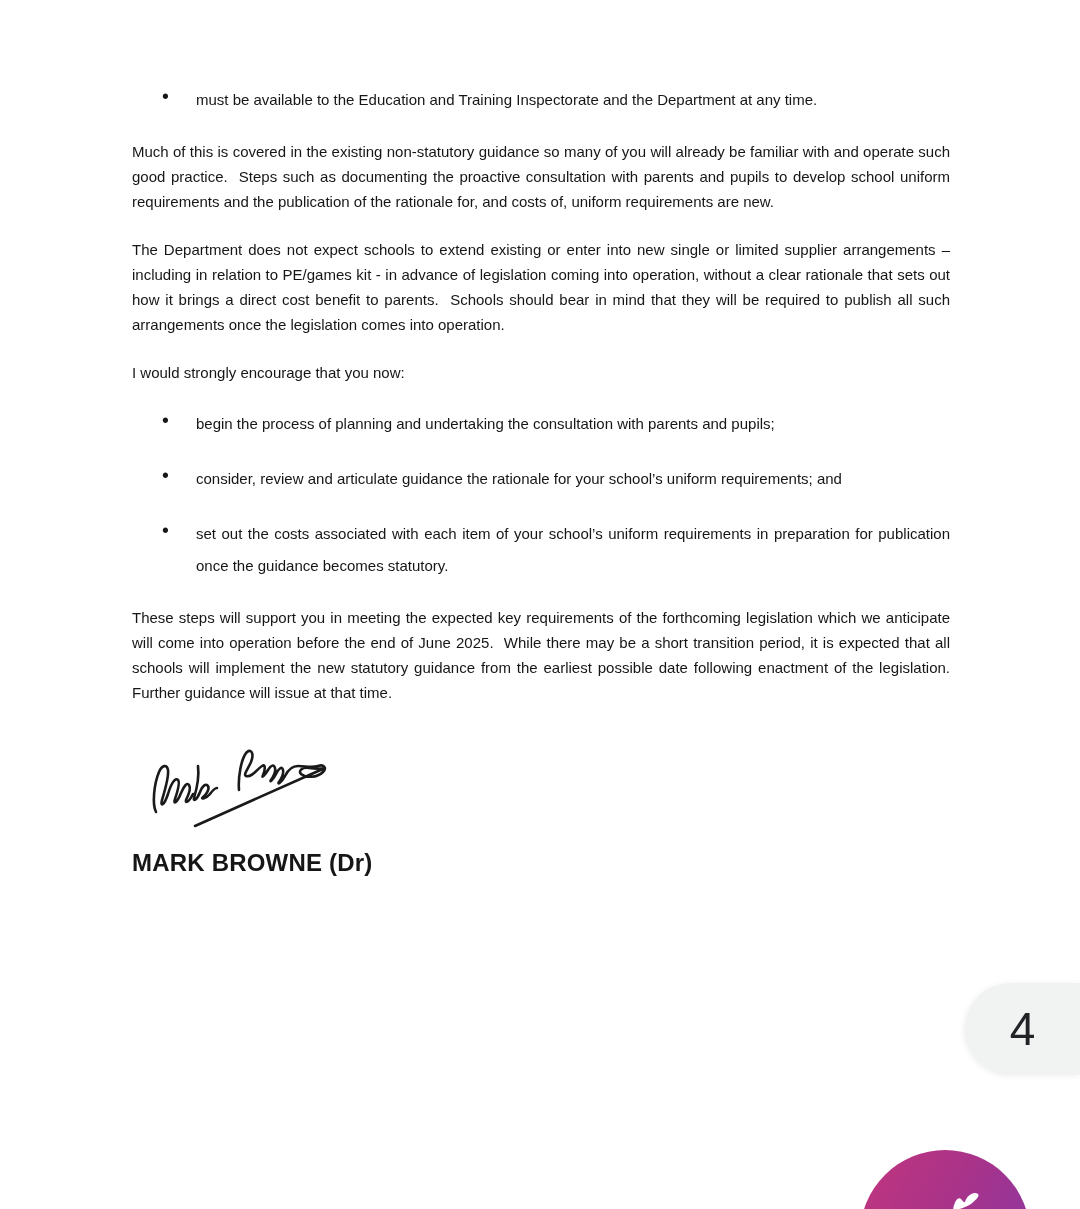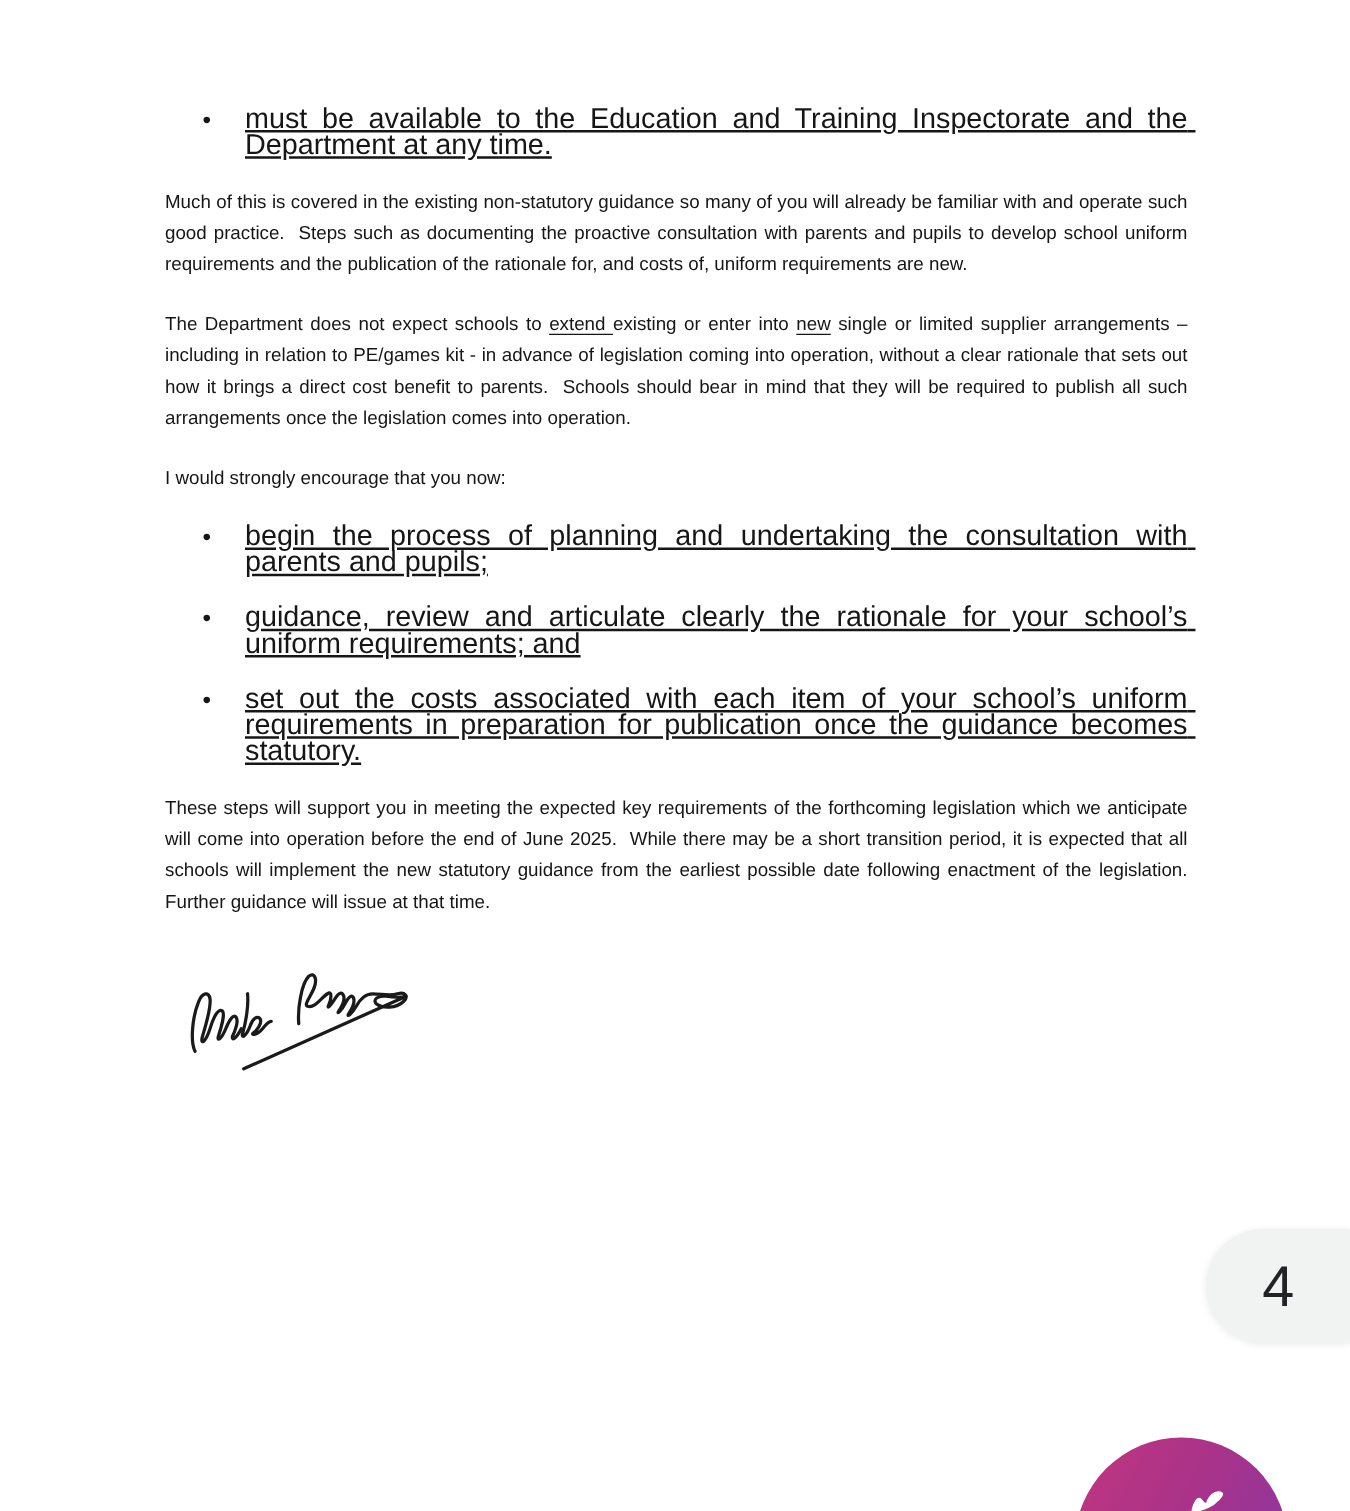--- a/index.html
+++ b/index.html
@@ -17,44 +17,43 @@
     width: 818px;
     padding-top: 84px;
   }
   .content p {
     margin: 0 0 23px 0;
     font-size: 15px;
     line-height: 25px;
     text-align: justify;
     white-space: pre-wrap;
   }
-  .u { text-decoration: underline; text-underline-offset: 3px; }
+  .u { text-underline-offset: 3px; }
   ul.blist {
     list-style: none;
     margin: 0 0 23px 0;
     padding: 0;
   }
   ul.blist li {
     display: flex;
     margin: 0 0 23px 0;
   }
   ul.blist li:last-child { margin-bottom: 0; }
   .marker {
     flex: 0 0 34px;
     margin-left: 30px;
     font-size: 19.5px;
     line-height: 25px;
   }
   .li-text {
     flex: 1;
-    font-size: 23px;
-    line-height: 21px;
+    font-size: 15px;
+    line-height: 32px;
     text-align: justify;
     white-space: pre-wrap;
-    text-decoration: underline;
   }
   .closing { margin-bottom: 0 !important; }
   .signature-block {
     margin: 8px 0 0 10px;
     height: 118px;
   }
   .signatory {
     margin: 2px 0 0 0 !important;
     font-size: 24px !important;
     font-weight: bold;
@@ -115,21 +114,21 @@
 
   <p>I would strongly encourage that you now:</p>
 
   <ul class="blist">
     <li>
       <span class="marker">•</span>
       <div class="li-text">begin the process of planning and undertaking the consultation with parents and pupils;</div>
     </li>
     <li>
       <span class="marker">•</span>
-      <div class="li-text">guidance, review and articulate clearly the rationale for your school’s uniform requirements; and</div>
+      <div class="li-text">consider, review and articulate guidance the rationale for your school’s uniform requirements; and</div>
     </li>
     <li>
       <span class="marker">•</span>
       <div class="li-text">set out the costs associated with each item of your school’s uniform requirements in preparation for publication once the guidance becomes statutory.</div>
     </li>
   </ul>
 
   <p>These steps will support you in meeting the expected key requirements of the forthcoming legislation which we anticipate will come into operation before the end of June 2025.  While there may be a short transition period, it is expected that all schools will implement the new statutory guidance from the earliest possible date following enactment of the legislation.   Further guidance will issue at that time.</p>
 
 
@@ -137,20 +136,21 @@
   <div class="signature-block">
     <svg width="230" height="115" viewBox="0 0 230 115" fill="none" xmlns="http://www.w3.org/2000/svg">
       <g stroke="#1a1a1a" stroke-width="2.6" stroke-linecap="round" stroke-linejoin="round" fill="none">
         <path d="M14,84 C10,76 12,56 17,44 C20,37 25,36 26,42 C27,49 23,62 20,72 C18,79 22,78 26,66 C29,56 33,49 36,52 C38,54 35,65 33,71 C31,77 35,75 39,65 C42,58 45,54 47,57 C49,60 46,68 44,72 C43,76 47,74 51,66"></path>
         <path d="M56,38 C57,46 55,60 52,70 C51,74 55,72 58,64 C60,58 64,55 66,58 C68,61 64,67 61,69 C58,71 63,72 68,66 C71,62 73,60 75,60"></path>
         <path d="M97,62 C96,50 99,30 105,24 C110,20 112,27 109,34 C106,41 101,47 104,48 C110,50 115,41 120,38 C124,35 123,43 121,47 C119,51 123,47 126,42 C129,37 132,36 133,40 C134,44 131,49 129,52 C127,55 131,52 134,46 C137,40 140,38 141,42 C142,46 139,51 137,54 C135,57 139,55 143,48 C146,42 151,38 156,38 C163,38 170,40 176,38 C182,36 185,40 181,44 C175,50 164,50 159,46 C156,43 160,39 167,40 C173,41 179,41 183,40 L53,98"></path>
       </g>
     </svg>
   </div>
 
+  <p class="signatory">MARK BROWNE (Dr)</p>
 
 </div>
 
 <div class="page-badge">
   <span>4</span>
 </div>
 
 <button class="fab">
   <svg width="40" height="20" viewBox="0 0 40 20" xmlns="http://www.w3.org/2000/svg">
     <path fill="#ffffff" d="M7,19 C8,11 12,5 15,8 C17,10 18,12 19,11 C21,4 28,0 32,3 C34,5 30,9 25,13 C20,16 13,19 7,19 Z"></path>

